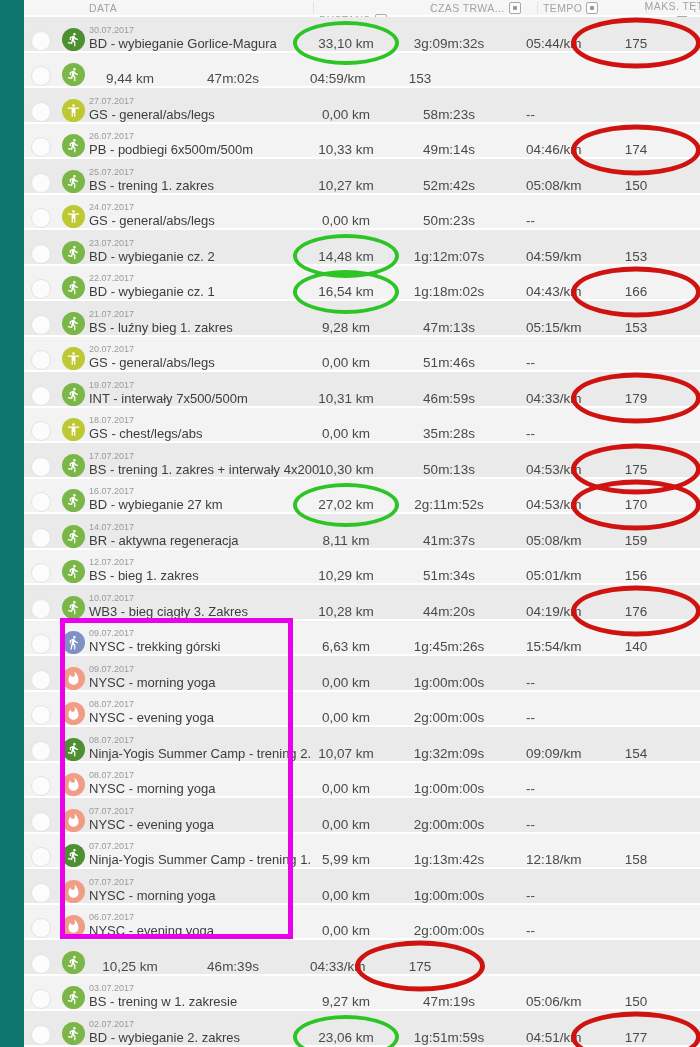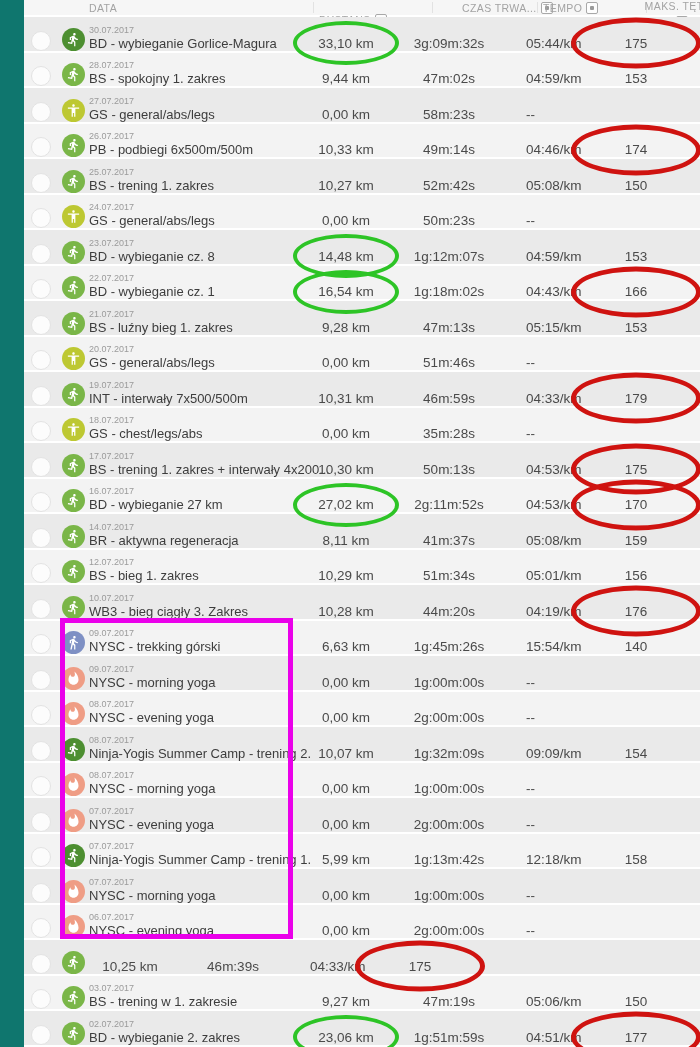--- a/index.html
+++ b/index.html
@@ -12,21 +12,21 @@
 
   
   .thead{
     position:relative;height:15px;background:#f6f6f6;
     border-bottom:2px solid #ffffff;
     font-size:10.5px;color:#a3a3a3;letter-spacing:.4px;
   }
   .hcol{position:absolute;top:0;height:15px;display:flex;align-items:center;gap:4px;white-space:nowrap;}
   .hcol-data{left:65px;}
   .hcol-dist{left:295px;margin-top:12px;}
-  .hcol-dur{left:438px;justify-content:center;}
+  .hcol-dur{left:406px;justify-content:center;}
   .hcol-tempo{left:519px;}
   .hcol-hr{right:4px;flex-direction:column;}
   .sort-box{
     width:10px;height:10px;border:1px solid #a8a8a8;border-radius:2px;
     display:inline-flex;align-items:center;justify-content:center;flex:0 0 auto;background:#fdfdfd;
   }
   .sort-dot{width:4px;height:4px;background:#9a9a9a;border-radius:1px;}
   .hdivider{position:absolute;top:2px;width:1px;height:11px;background:#e2e2e2;}
 
   
@@ -146,24 +146,20 @@
     <div class="cell-check">
       <span class="radio"></span>
     </div>
     <div class="cell-icon">
       <span class="act-icon" style="background: rgb(122, 182, 72);">
             <svg viewBox="0 0 24 24">
               <path d="M13.49 5.48c1.1 0 2-.9 2-2s-.9-2-2-2-2 .9-2 2 .9 2 2 2zm-3.6 13.9l1-4.4 2.1 2v6h2v-7.5l-2.1-2 .6-3c1.3 1.5 3.3 2.5 5.5 2.5v-2c-1.9 0-3.5-1-4.3-2.4l-1-1.6c-.4-.6-1-1-1.7-1-.3 0-.5.1-.8.1l-5.2 2.2v4.7h2v-3.4l1.8-.7-1.6 8.1-4.9-1-.4 2 7 1.4z"></path>
             </svg>
           </span>
     </div>
-    <div class="cell-text">
-      <div class="date">28.07.2017</div>
-      <div class="title">BS - spokojny 1. zakres</div>
-    </div>
     <div class="cell-val cell-dist">
       <span class="value-wrap">9,44 km</span>
     </div>
     <div class="cell-val cell-dur">
       <span class="value-wrap">47m:02s</span>
     </div>
     <div class="cell-val cell-tempo">
       <span class="value-wrap">04:59/km</span>
     </div>
     <div class="cell-val cell-hr">
@@ -288,21 +284,21 @@
     </div>
     <div class="cell-icon">
       <span class="act-icon" style="background: rgb(122, 182, 72);">
             <svg viewBox="0 0 24 24">
               <path d="M13.49 5.48c1.1 0 2-.9 2-2s-.9-2-2-2-2 .9-2 2 .9 2 2 2zm-3.6 13.9l1-4.4 2.1 2v6h2v-7.5l-2.1-2 .6-3c1.3 1.5 3.3 2.5 5.5 2.5v-2c-1.9 0-3.5-1-4.3-2.4l-1-1.6c-.4-.6-1-1-1.7-1-.3 0-.5.1-.8.1l-5.2 2.2v4.7h2v-3.4l1.8-.7-1.6 8.1-4.9-1-.4 2 7 1.4z"></path>
             </svg>
           </span>
     </div>
     <div class="cell-text">
       <div class="date">23.07.2017</div>
-      <div class="title">BD - wybieganie cz. 8</div>
+      <div class="title">BD - wybieganie cz. 2</div>
     </div>
     <div class="cell-val cell-dist">
       <span class="value-wrap">14,48 km<div class="ellipse green"></div></span>
     </div>
     <div class="cell-val cell-dur">
       <span class="value-wrap">1g:12m:07s</span>
     </div>
     <div class="cell-val cell-tempo">
       <span class="value-wrap">04:59/km</span>
     </div>

